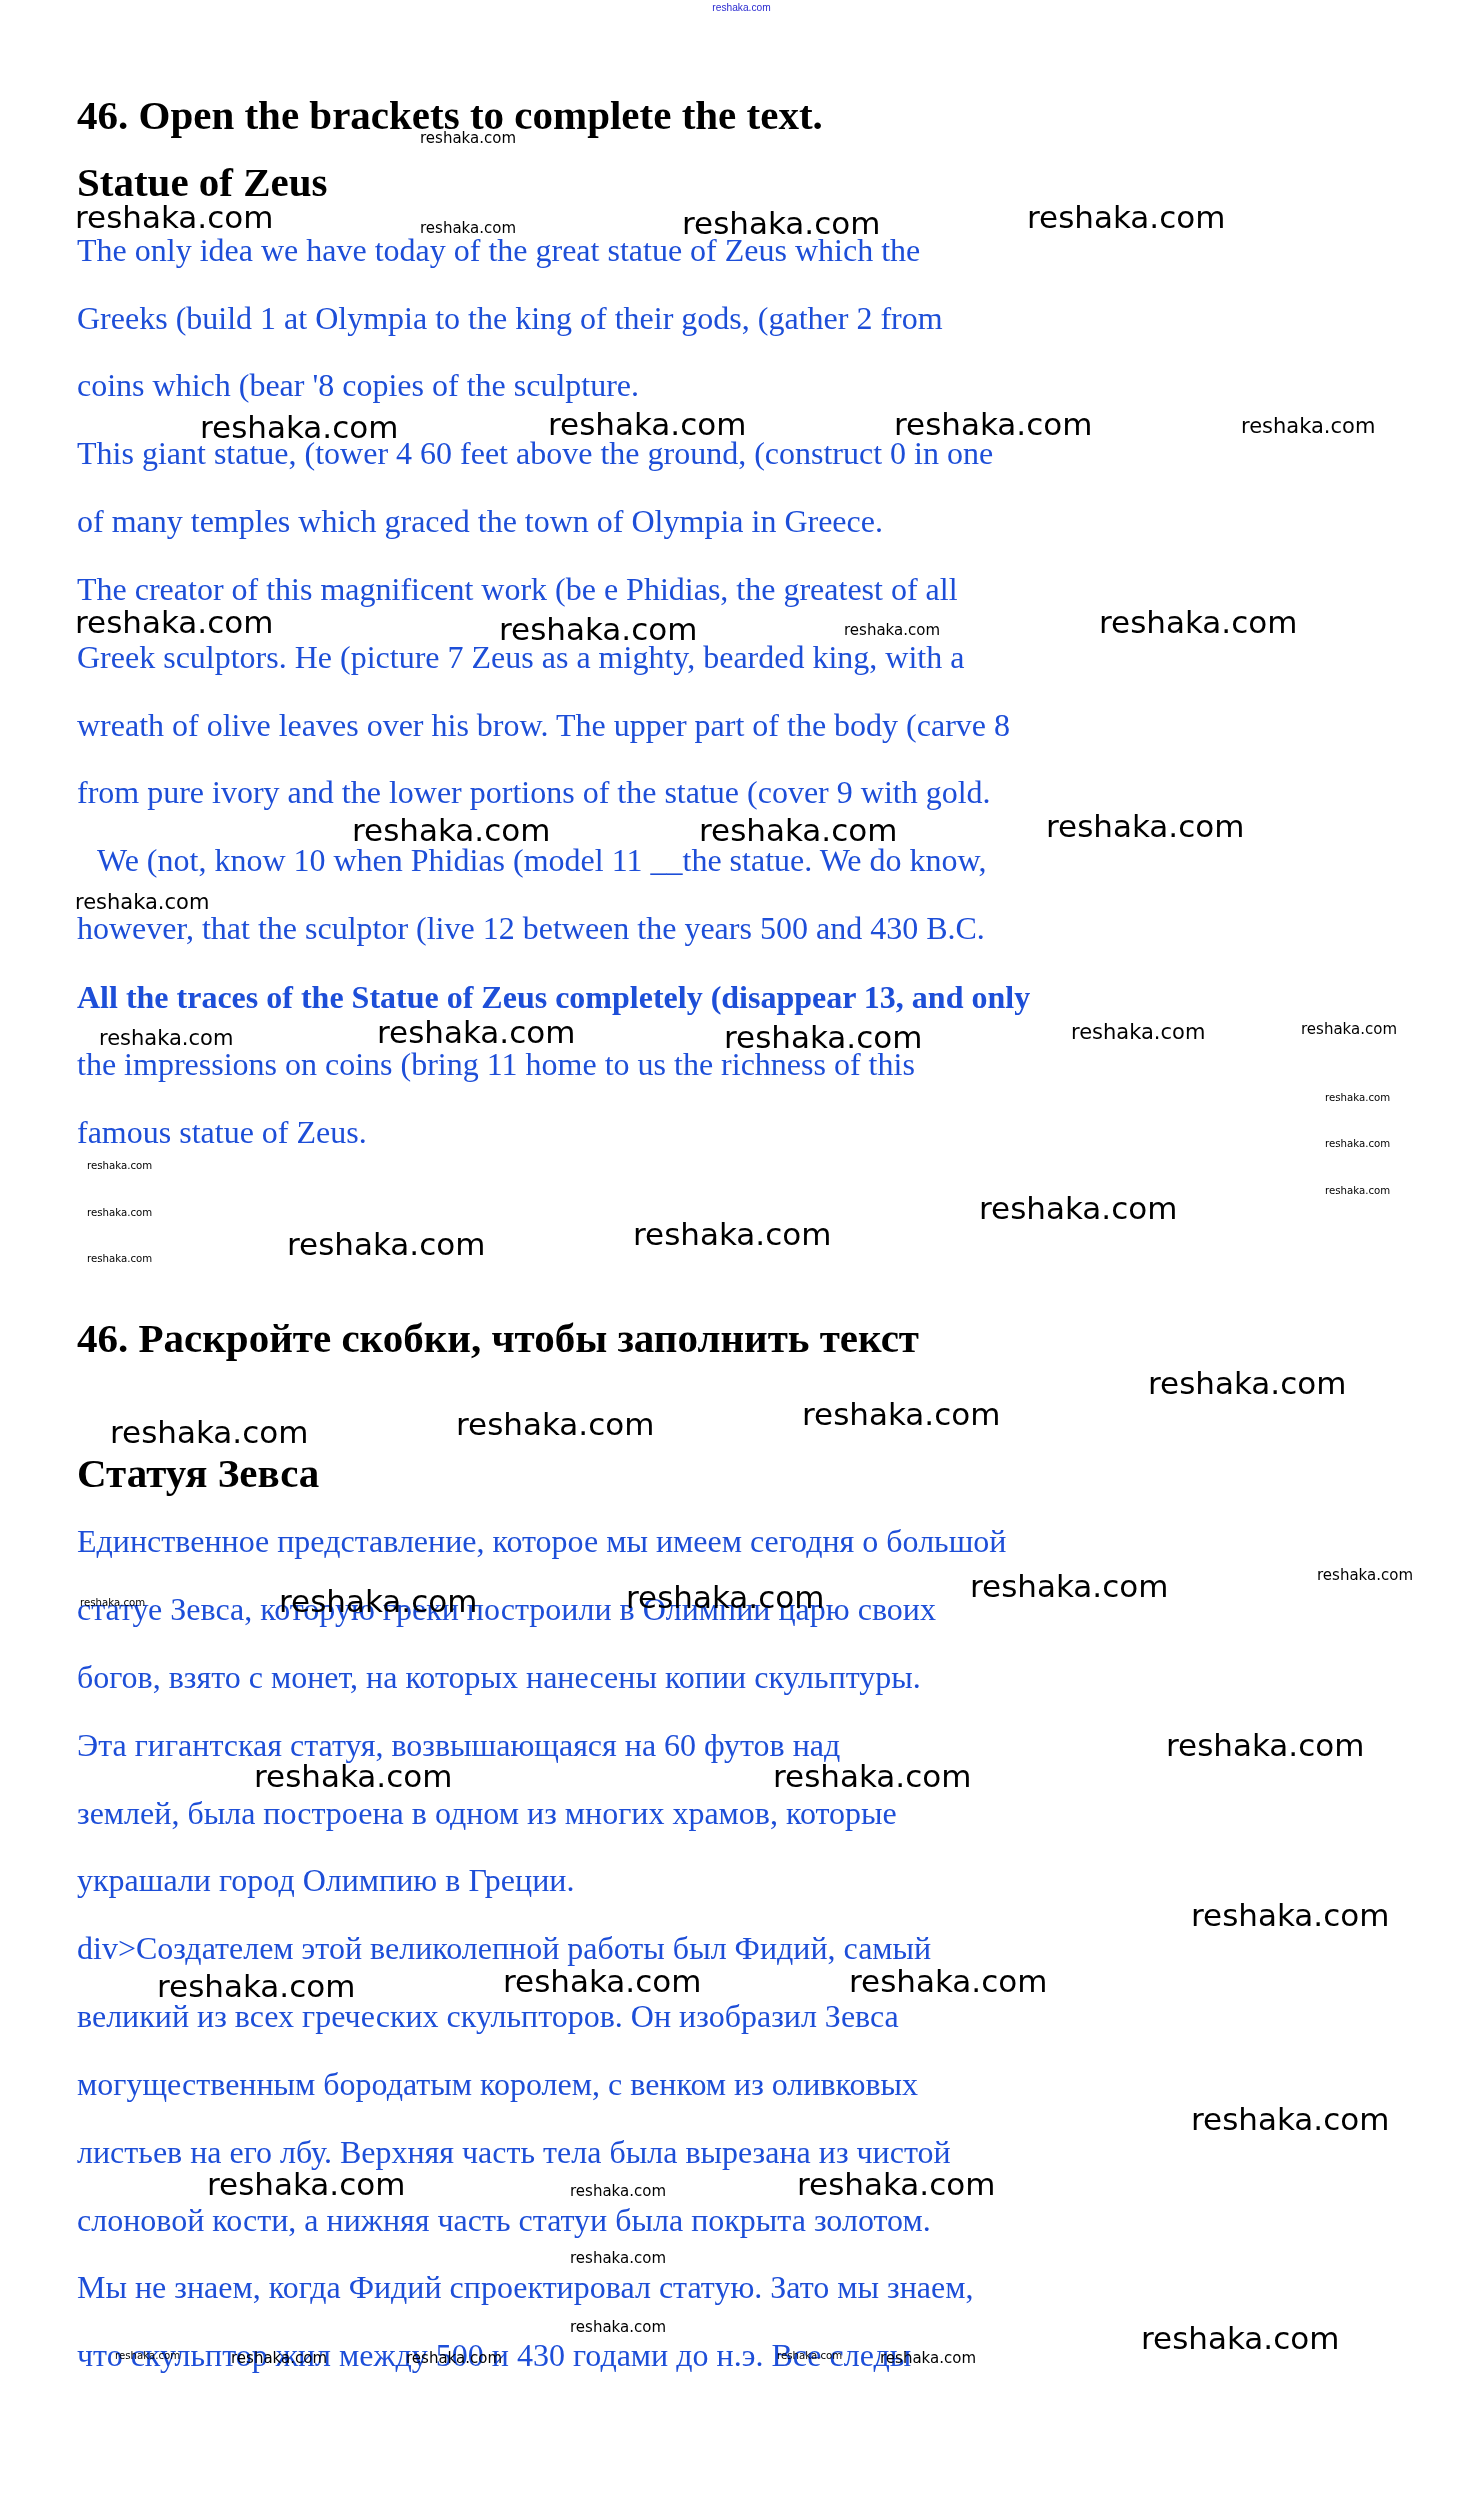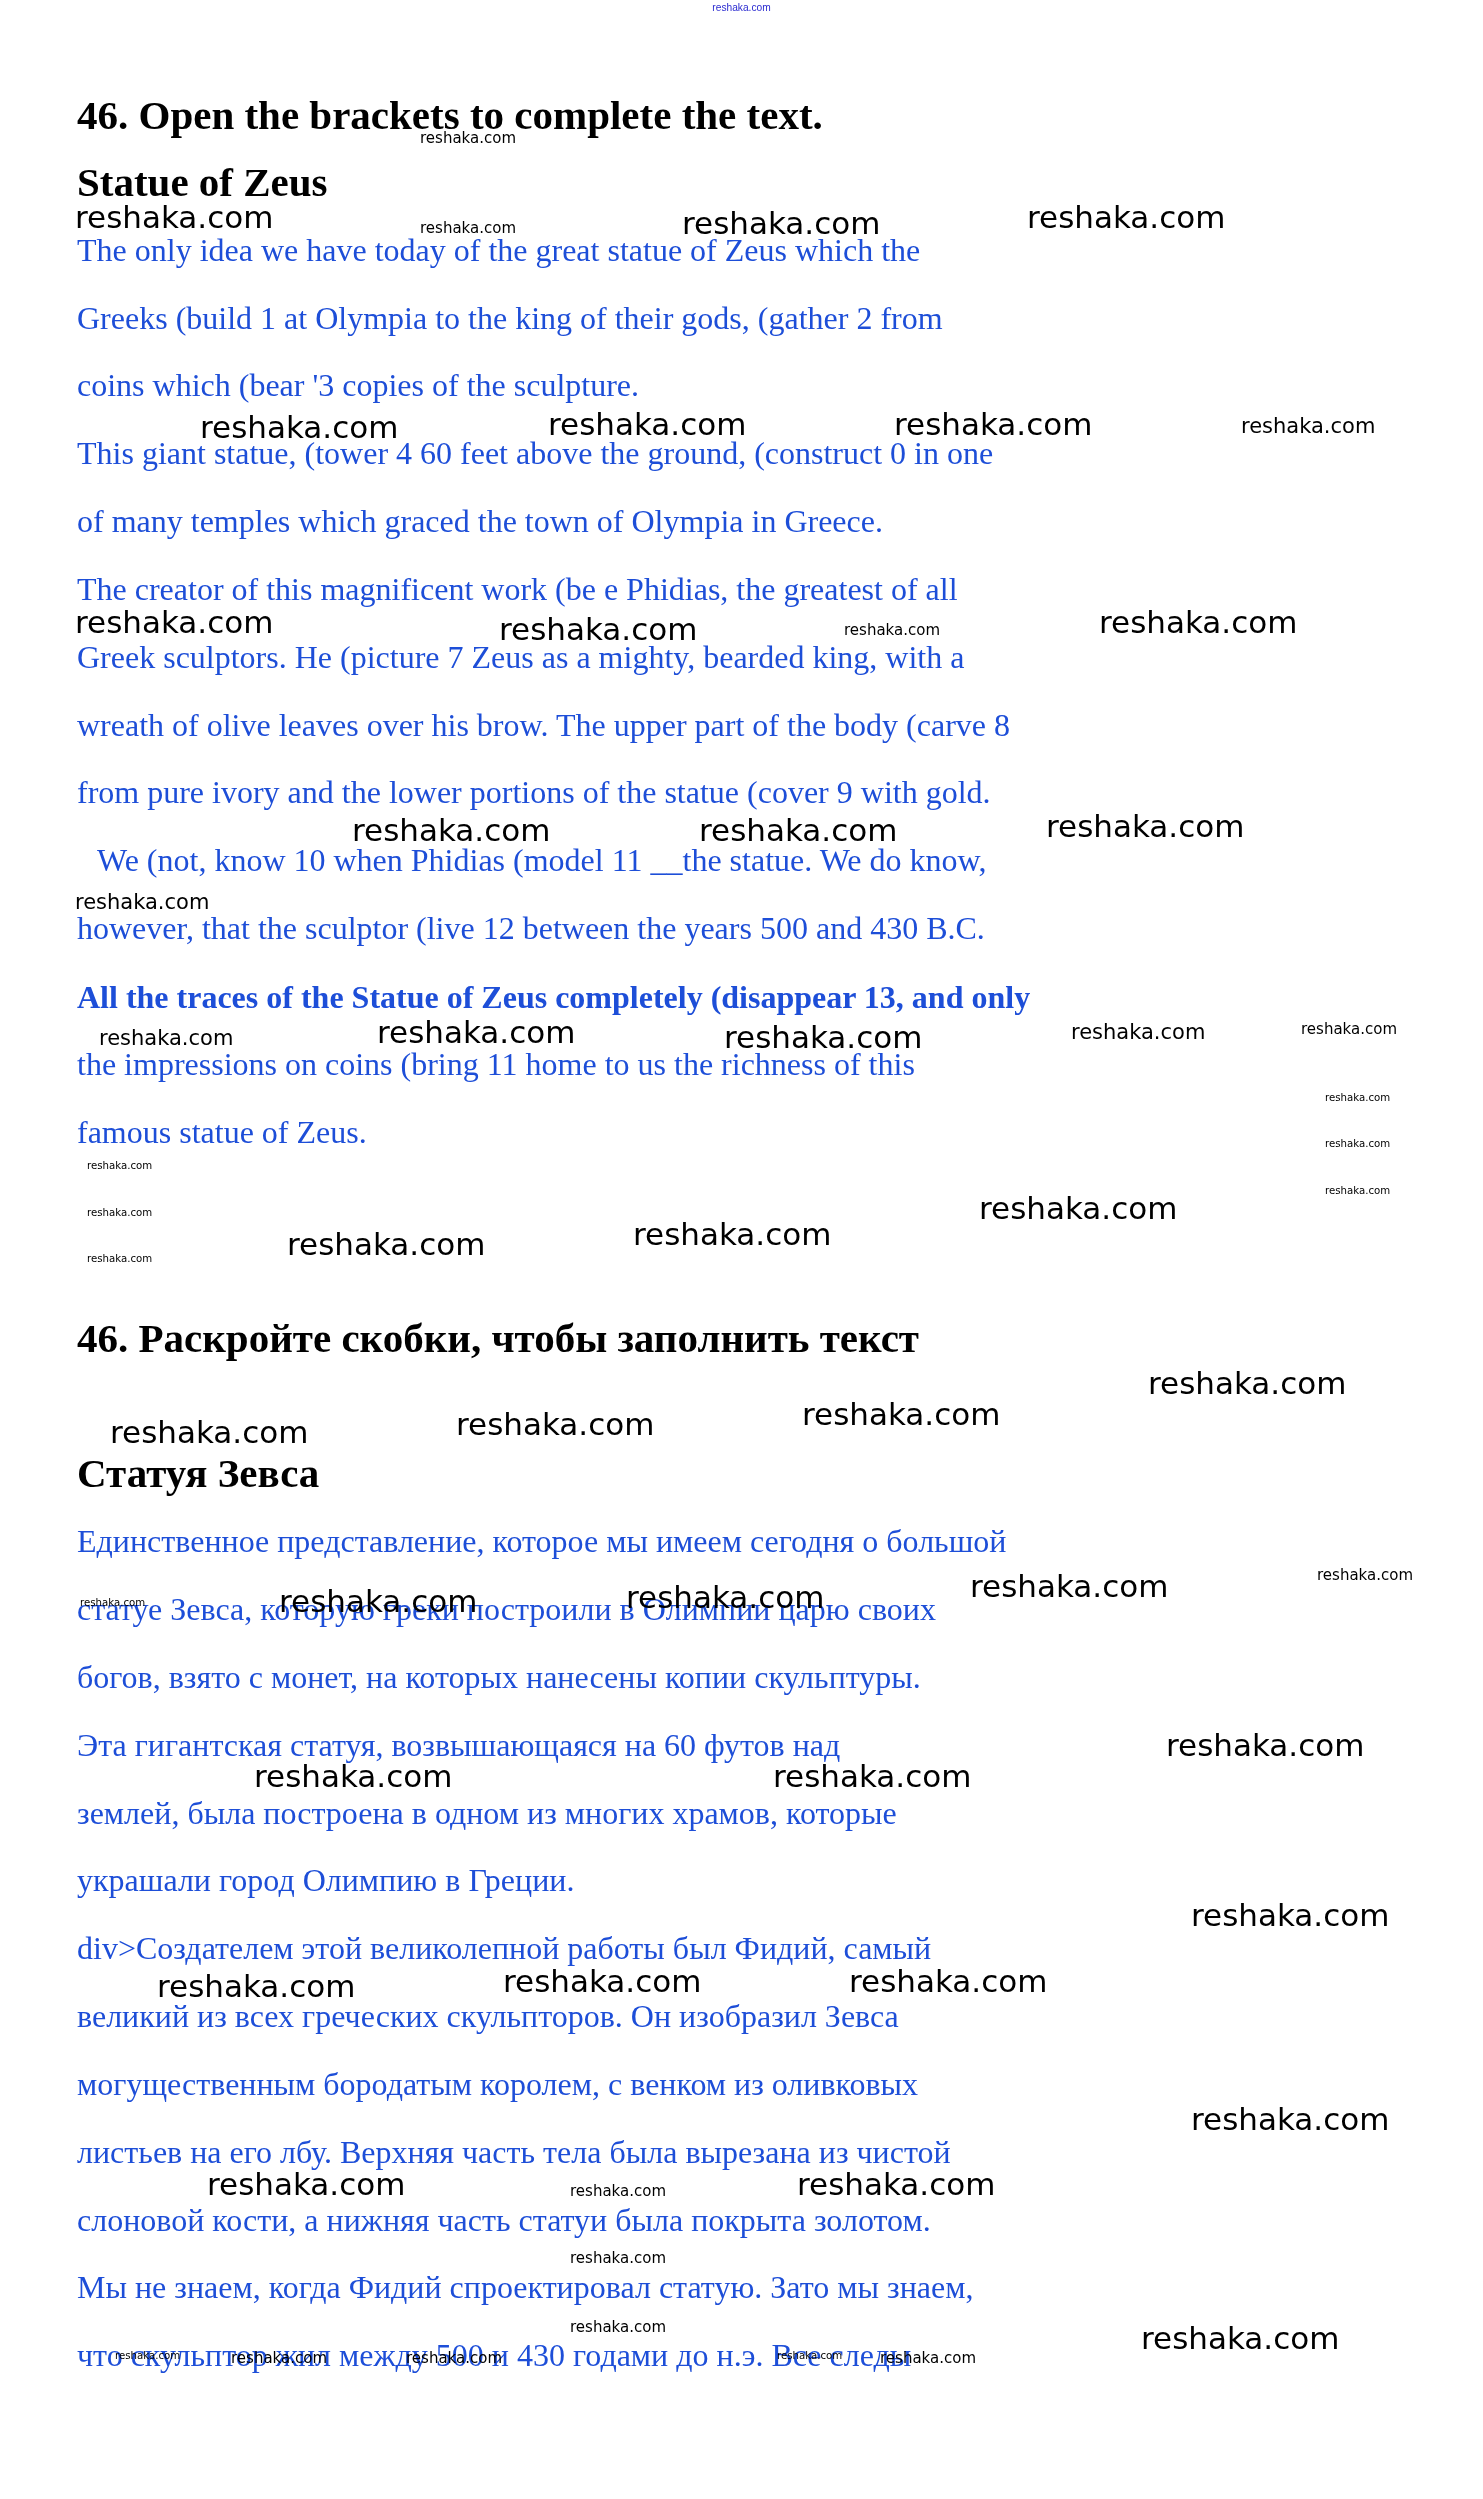--- a/index.html
+++ b/index.html
@@ -33,21 +33,21 @@
 
 <div class="page">
 
   <div class="top-mark">reshaka.com</div>
 
   <h1 class="heading" style="top:92px;text-align:center;">46. Open the brackets to complete the text.</h1>
   <h2 class="heading" style="top:159px;">Statue of Zeus</h2>
 
   <div class="line" style="top:227px;">The only idea we have today of the great statue of Zeus which the</div>
   <div class="line" style="top:295px;">Greeks (build 1 at Olympia to the king of their gods, (gather 2 from</div>
-  <div class="line" style="top:362px;">coins which (bear '3 copies of the sculpture.</div>
+  <div class="line" style="top:362px;">coins which (bear '8 copies of the sculpture.</div>
   <div class="line" style="top:430px;">This giant statue, (tower 4 60 feet above the ground, (construct 0 in one</div>
   <div class="line" style="top:498px;">of many temples which graced the town of Olympia in Greece.</div>
   <div class="line" style="top:566px;">The creator of this magnificent work (be e Phidias, the greatest of all</div>
   <div class="line" style="top:634px;">Greek sculptors. He (picture 7 Zeus as a mighty, bearded king, with a</div>
   <div class="line" style="top:702px;">wreath of olive leaves over his brow. The upper part of the body (carve 8</div>
   <div class="line" style="top:769px;">from pure ivory and the lower portions of the statue (cover 9 with gold.</div>
   <div class="line" style="top:837px;margin-left:20px;">We (not, know 10 when Phidias (model 11 __the statue. We do know,</div>
   <div class="line" style="top:905px;">however, that the sculptor (live 12 between the years 500 and 430 B.C.</div>
   <div class="line" style="top:974px;font-weight:bold;">All the traces of the Statue of Zeus completely (disappear 13, and only</div>
   <div class="line" style="top:1041px;">the impressions on coins (bring 11 home to us the richness of this</div>

